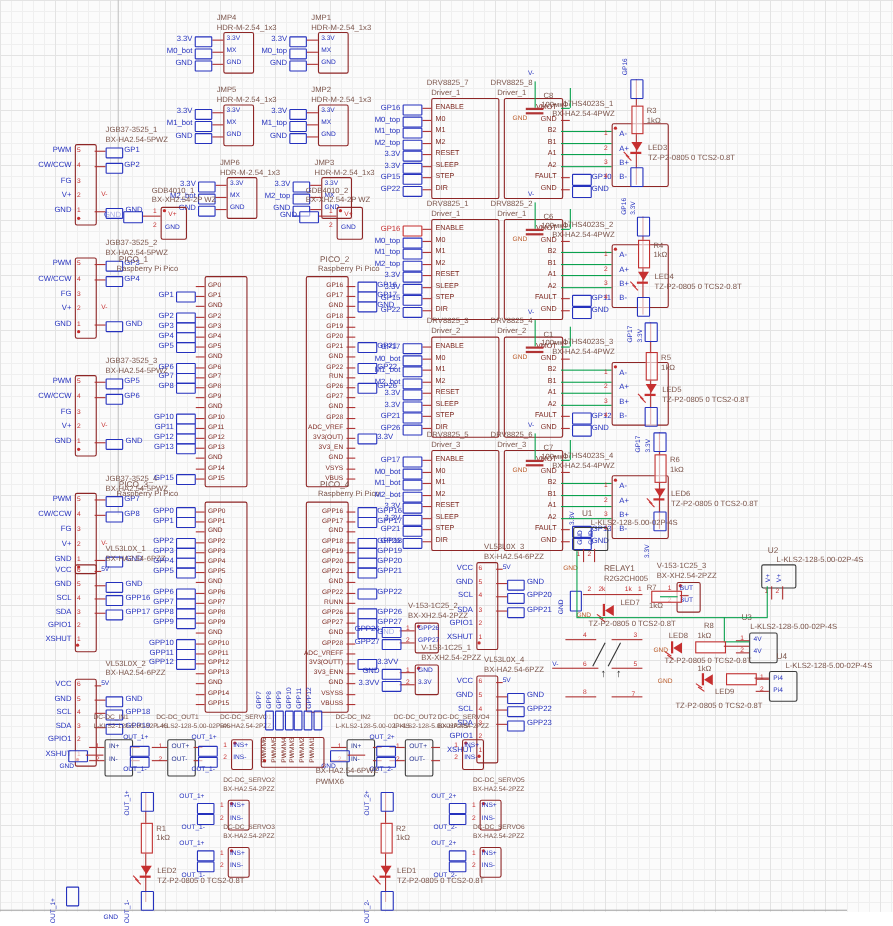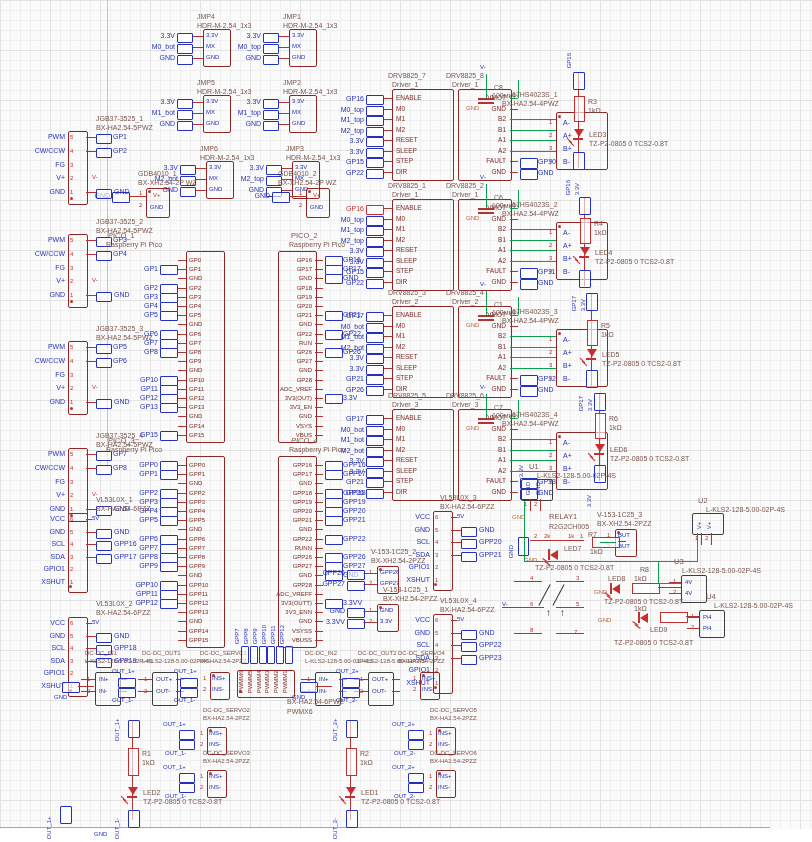--- a/index.html
+++ b/index.html
@@ -545,21 +545,21 @@
     <div class="flag" style="left: 160px; top: 553px; width: 16px; height: 8px;"></div>
     <div class="lbl blue" style="right: 654px; top: 553px;">GPP8</div>
     <div class="flag" style="left: 160px; top: 562.2px; width: 16px; height: 8px;"></div>
     <div class="lbl blue" style="right: 654px; top: 562.2px;">GPP9</div>
     <div class="flag" style="left: 160px; top: 580.6px; width: 16px; height: 8px;"></div>
     <div class="lbl blue" style="right: 654px; top: 580.6px;">GPP10</div>
     <div class="flag" style="left: 160px; top: 589.8px; width: 16px; height: 8px;"></div>
     <div class="lbl blue" style="right: 654px; top: 589.8px;">GPP11</div>
     <div class="flag" style="left: 160px; top: 599px; width: 16px; height: 8px;"></div>
     <div class="lbl blue" style="right: 654px; top: 599px;">GPP12</div>
-    <div class="lbl lab big" style="left: 291px; top: 437px; font-style: italic;">PICO_4</div>
+    <div class="lbl lab big" style="left: 291px; top: 437px;">PICO_4</div>
     <div class="lbl lab" style="left: 289px; top: 446px;">Raspberry Pi Pico</div>
     <div class="box" style="left: 278px; top: 456px; width: 37px; height: 190px;"></div>
     <div class="lbl pin sm" style="right: 500px; top: 462px;">GPP16</div>
     <div class="wire" style="left: 315px; top: 465px; width: 8px; height: 1px; background: rgb(176, 52, 52);"></div>
     <div class="lbl pin sm" style="right: 500px; top: 471.2px;">GPP17</div>
     <div class="wire" style="left: 315px; top: 474.2px; width: 8px; height: 1px; background: rgb(176, 52, 52);"></div>
     <div class="lbl pin sm" style="right: 500px; top: 480.4px;">GND</div>
     <div class="wire" style="left: 315px; top: 483.4px; width: 8px; height: 1px; background: rgb(176, 52, 52);"></div>
     <div class="lbl pin sm" style="right: 500px; top: 489.6px;">GPP18</div>
     <div class="wire" style="left: 315px; top: 492.6px; width: 8px; height: 1px; background: rgb(176, 52, 52);"></div>

